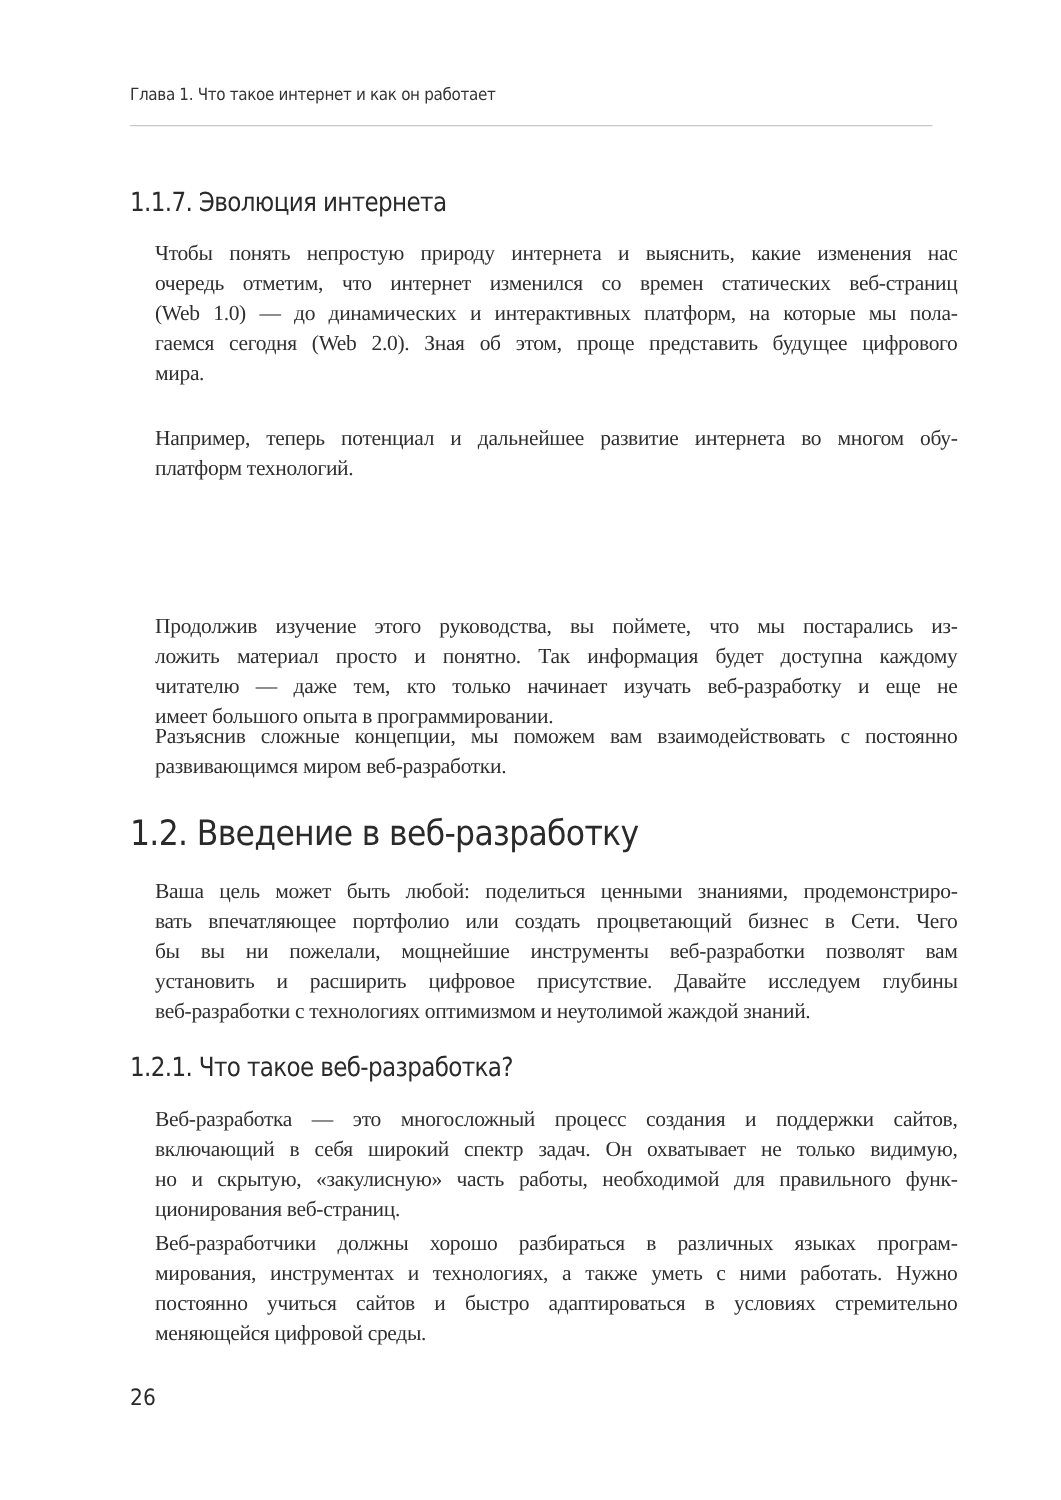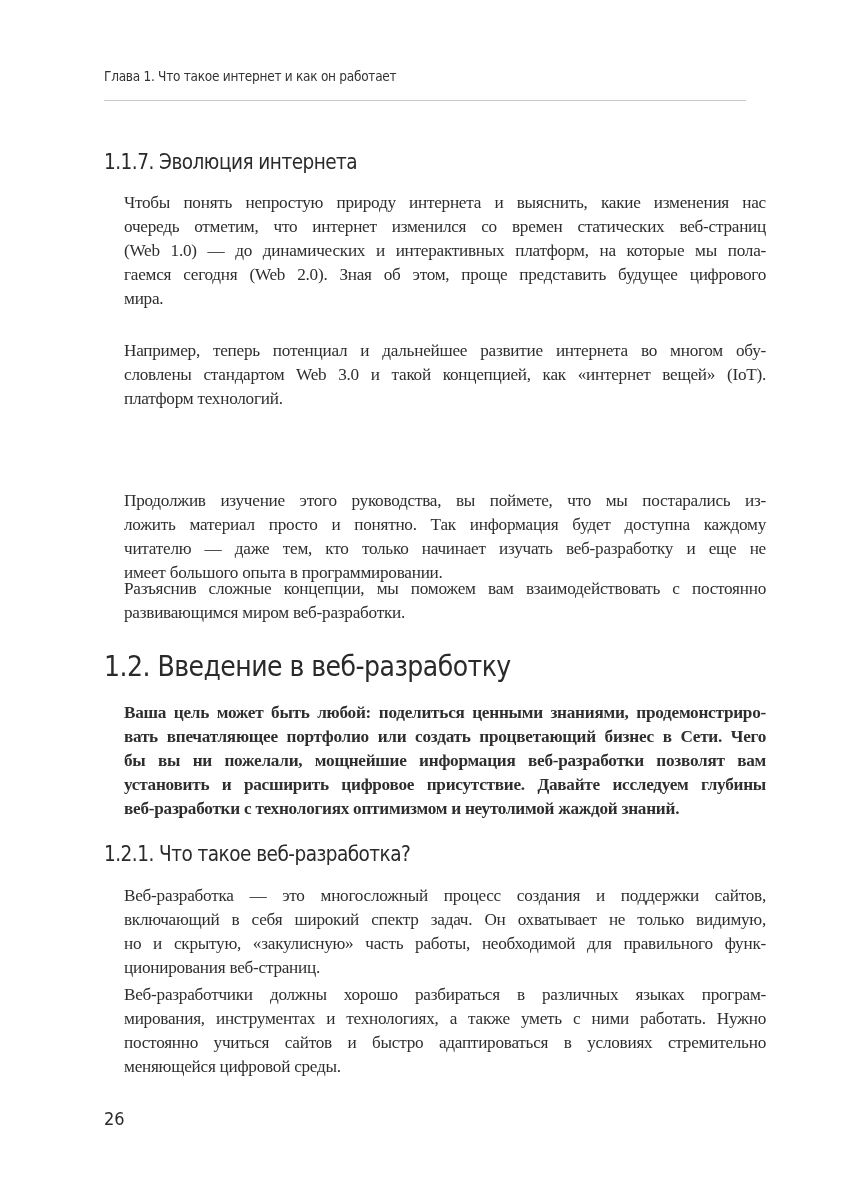--- a/index.html
+++ b/index.html
@@ -111,40 +111,39 @@
 
   <div class="para" style="top:187px;">
       <span class="line">Чтобы понять непростую природу интернета и выяснить, какие изменения нас</span>
       <span class="line">очередь отметим, что интернет изменился со времен статических веб-страниц</span>
       <span class="line">(Web 1.0) — до динамических и интерактивных платформ, на которые мы пола-</span>
       <span class="line">гаемся сегодня (Web 2.0). Зная об этом, проще представить будущее цифрового</span>
       <span class="line last">мира.</span>
     </div>
   <div class="para" style="top:335px;">
       <span class="line">Например, теперь потенциал и дальнейшее развитие интернета во многом обу-</span>
-      <span class="line">словлены стандартом Web 3.0 и такой концепцией, как «интернет вещей» (IoT).</span>
       <span class="line last">платформ технологий.</span>
     </div>
   <div class="para" style="top:485px;">
       <span class="line">Продолжив изучение этого руководства, вы поймете, что мы постарались из-</span>
       <span class="line">ложить материал просто и понятно. Так информация будет доступна каждому</span>
       <span class="line">читателю — даже тем, кто только начинает изучать веб-разработку и еще не</span>
       <span class="line last">имеет большого опыта в программировании.</span>
     </div>
   <div class="para" style="top:573px;">
       <span class="line">Разъяснив сложные концепции, мы поможем вам взаимодействовать с постоянно</span>
       <span class="line last">развивающимся миром веб-разработки.</span>
     </div>
 
   <h2 class="h2" style="top:650px;">1.2. Введение в веб-разработку</h2>
 
-  <div class="para" style="top:697px;font-weight:bold;">
+  <div class="para" style="top:697px;">
       <span class="line">Ваша цель может быть любой: поделиться ценными знаниями, продемонстриро-</span>
       <span class="line">вать впечатляющее портфолио или создать процветающий бизнес в Сети. Чего</span>
-      <span class="line">бы вы ни пожелали, мощнейшие информация веб-разработки позволят вам</span>
+      <span class="line">бы вы ни пожелали, мощнейшие инструменты веб-разработки позволят вам</span>
       <span class="line">установить и расширить цифровое присутствие. Давайте исследуем глубины</span>
       <span class="line last">веб-разработки с технологиях оптимизмом и неутолимой жаждой знаний.</span>
     </div>
 
   <h3 class="h3" style="top:842px;">1.2.1. Что такое веб-разработка?</h3>
 
   <div class="para" style="top:880px;">
       <span class="line">Веб-разработка — это многосложный процесс создания и поддержки сайтов,</span>
       <span class="line">включающий в себя широкий спектр задач. Он охватывает не только видимую,</span>
       <span class="line">но и скрытую, «закулисную» часть работы, необходимой для правильного функ-</span>

